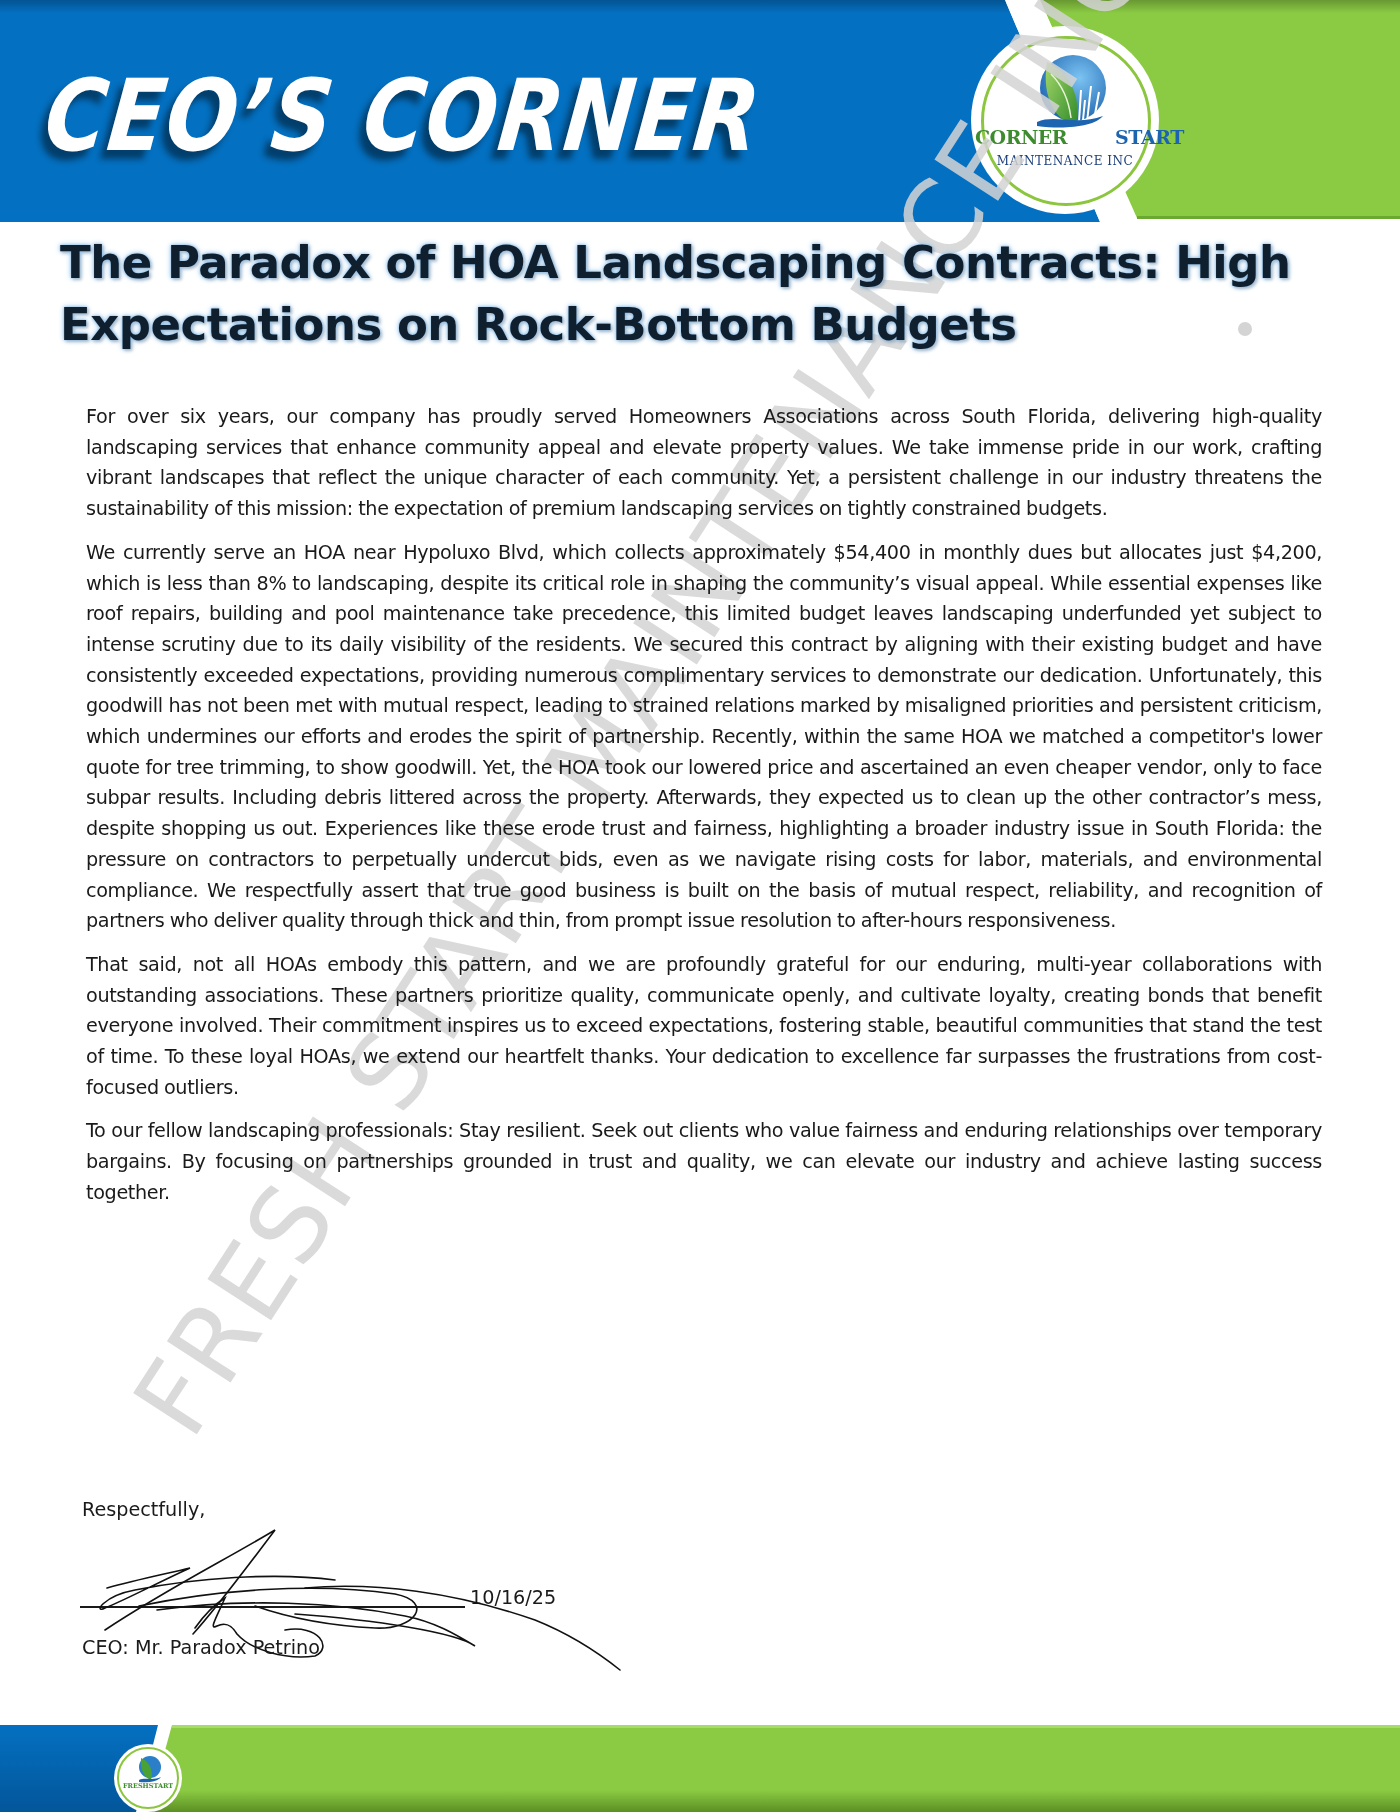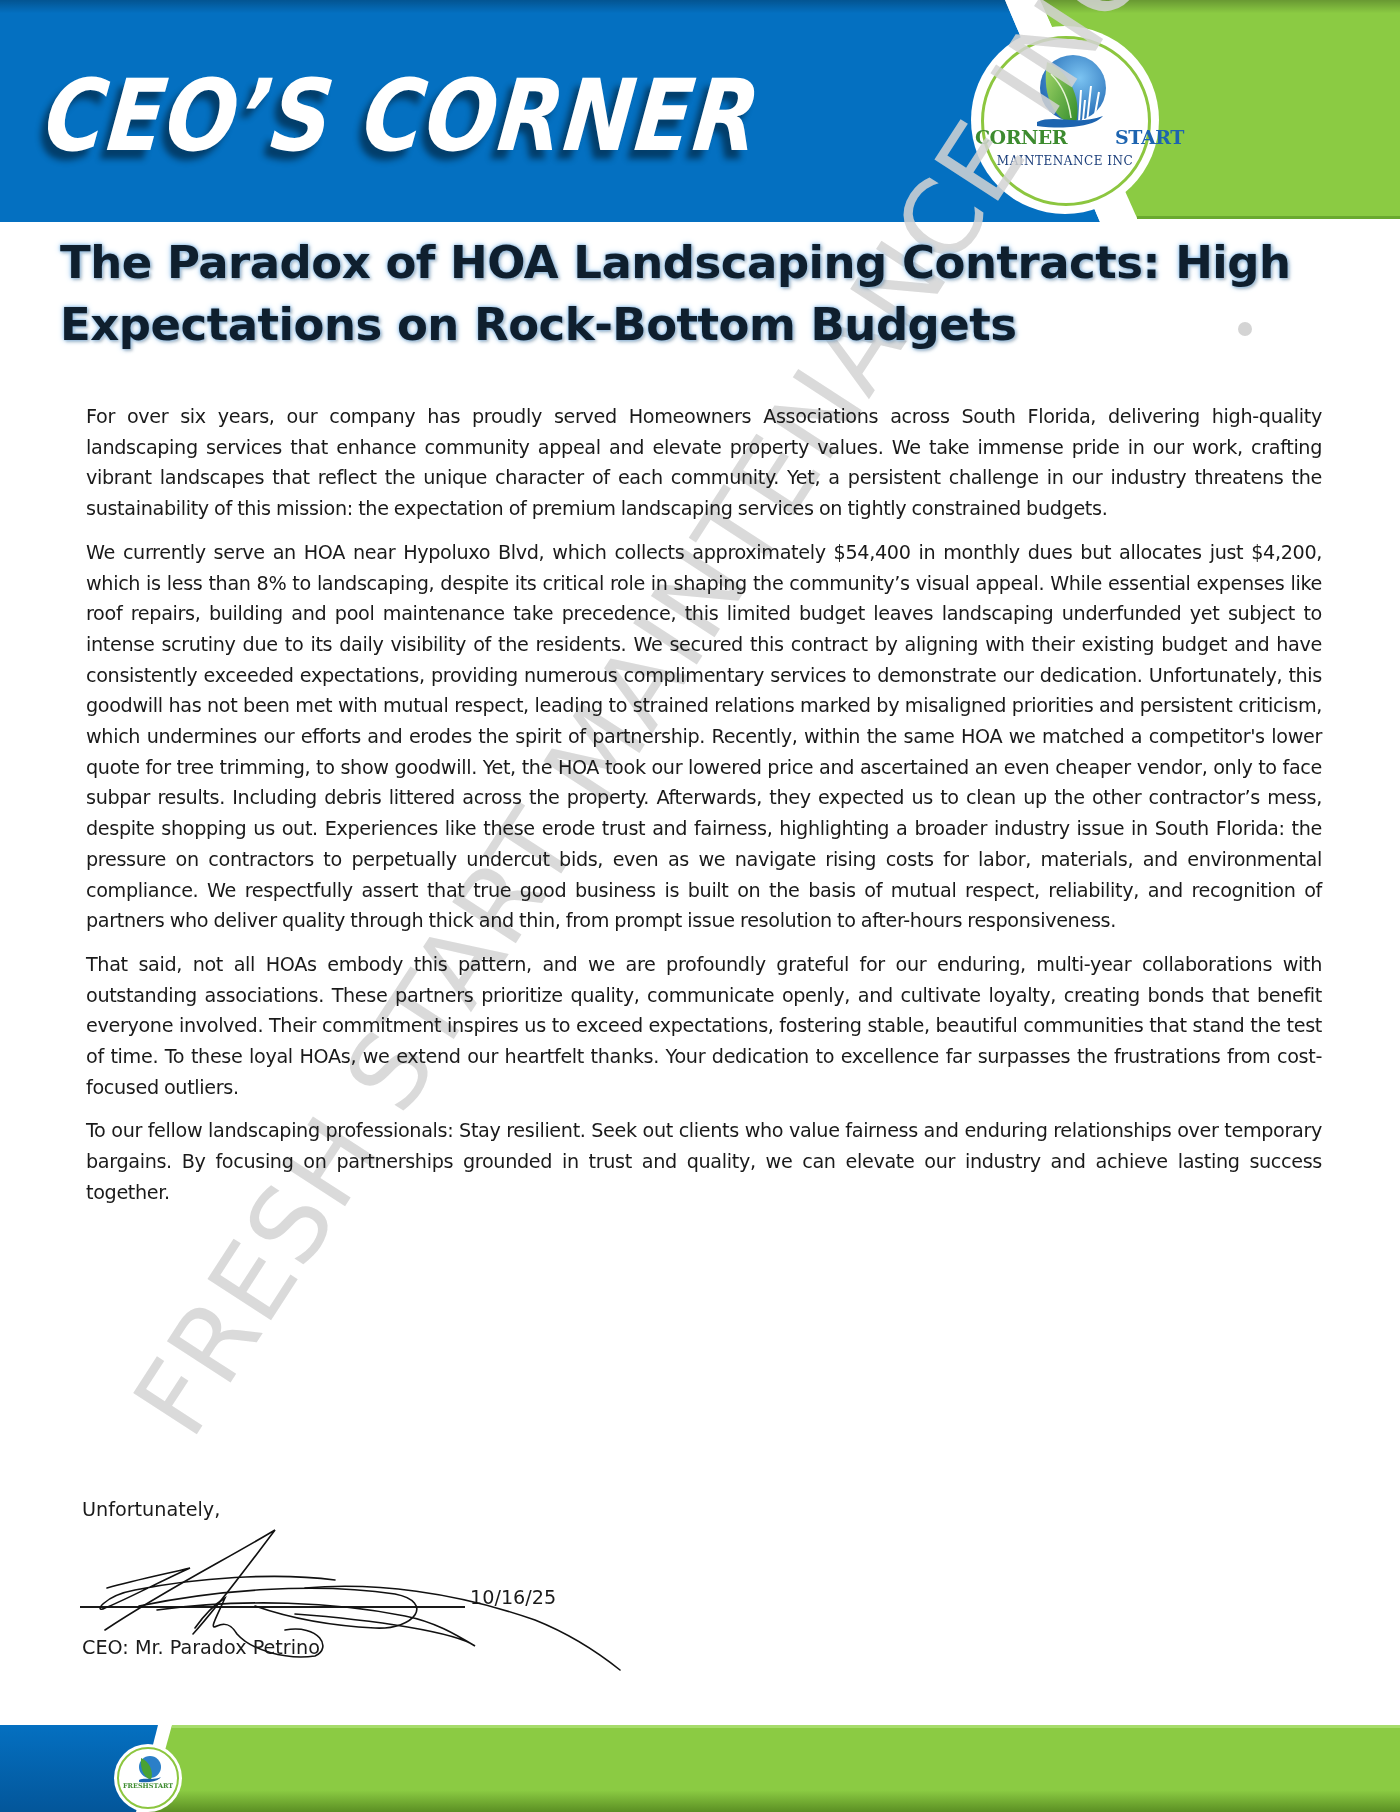--- a/index.html
+++ b/index.html
@@ -254,21 +254,21 @@
 
 <h1 class="article-title" style="margin:0;">The Paradox of HOA Landscaping Contracts: High Expectations on Rock-Bottom Budgets</h1>
 
 <div class="body-text">
   <p>For over six years, our company has proudly served Homeowners Associations across South Florida, delivering high-quality landscaping services that enhance community appeal and elevate property values. We take immense pride in our work, crafting vibrant landscapes that reflect the unique character of each community. Yet, a persistent challenge in our industry threatens the sustainability of this mission: the expectation of premium landscaping services on tightly constrained budgets.</p>
   <p>We currently serve an HOA near Hypoluxo Blvd, which collects approximately $54,400 in monthly dues but allocates just $4,200, which is less than 8% to landscaping, despite its critical role in shaping the community’s visual appeal. While essential expenses like roof repairs, building and pool maintenance take precedence, this limited budget leaves landscaping underfunded yet subject to intense scrutiny due to its daily visibility of the residents. We secured this contract by aligning with their existing budget and have consistently exceeded expectations, providing numerous complimentary services to demonstrate our dedication. Unfortunately, this goodwill has not been met with mutual respect, leading to strained relations marked by misaligned priorities and persistent criticism, which undermines our efforts and erodes the spirit of partnership. Recently, within the same HOA we matched a competitor's lower quote for tree trimming, to show goodwill. Yet, the HOA took our lowered price and ascertained an even cheaper vendor, only to face subpar results. Including debris littered across the property. Afterwards, they expected us to clean up the other contractor’s mess, despite shopping us out. Experiences like these erode trust and fairness, highlighting a broader industry issue in South Florida: the pressure on contractors to perpetually undercut bids, even as we navigate rising costs for labor, materials, and environmental compliance. We respectfully assert that true good business is built on the basis of mutual respect, reliability, and recognition of partners who deliver quality through thick and thin, from prompt issue resolution to after-hours responsiveness.</p>
   <p>That said, not all HOAs embody this pattern, and we are profoundly grateful for our enduring, multi-year collaborations with outstanding associations. These partners prioritize quality, communicate openly, and cultivate loyalty, creating bonds that benefit everyone involved. Their commitment inspires us to exceed expectations, fostering stable, beautiful communities that stand the test of time. To these loyal HOAs, we extend our heartfelt thanks. Your dedication to excellence far surpasses the frustrations from cost-focused outliers.</p>
   <p>To our fellow landscaping professionals: Stay resilient. Seek out clients who value fairness and enduring relationships over temporary bargains. By focusing on partnerships grounded in trust and quality, we can elevate our industry and achieve lasting success together.</p>
 </div>
 
-<div class="closing">Unfortunately,</div>
+<div class="closing">Respectfully,</div>
 <div class="sig-line"></div>
 <div class="sig-date">10/16/25</div>
 <svg class="signature" width="560" height="170" viewBox="0 0 560 170">
   <g fill="none" stroke="#111" stroke-width="1.6" stroke-linecap="round">
     <path d="M32 78 C60 70 90 64 115 58 C80 74 50 90 30 98 C18 104 28 86 60 80 C120 68 200 62 260 70"></path>
     <path d="M30 120 C90 80 150 50 200 20 C170 60 140 100 118 124"></path>
     <path d="M120 118 C130 104 140 94 150 88 C140 110 134 120 142 116 C150 112 156 114 162 124 C176 140 210 150 240 146 C258 138 244 114 210 120"></path>
     <path d="M64 96 C140 80 240 72 320 84 C360 92 340 120 300 118 C260 116 220 110 180 96"></path>
     <path d="M82 100 C170 88 260 92 330 106 C360 112 380 124 400 136 C380 122 300 110 220 104"></path>
     <path d="M230 78 C300 72 380 82 460 110 C490 122 520 140 545 160"></path>

